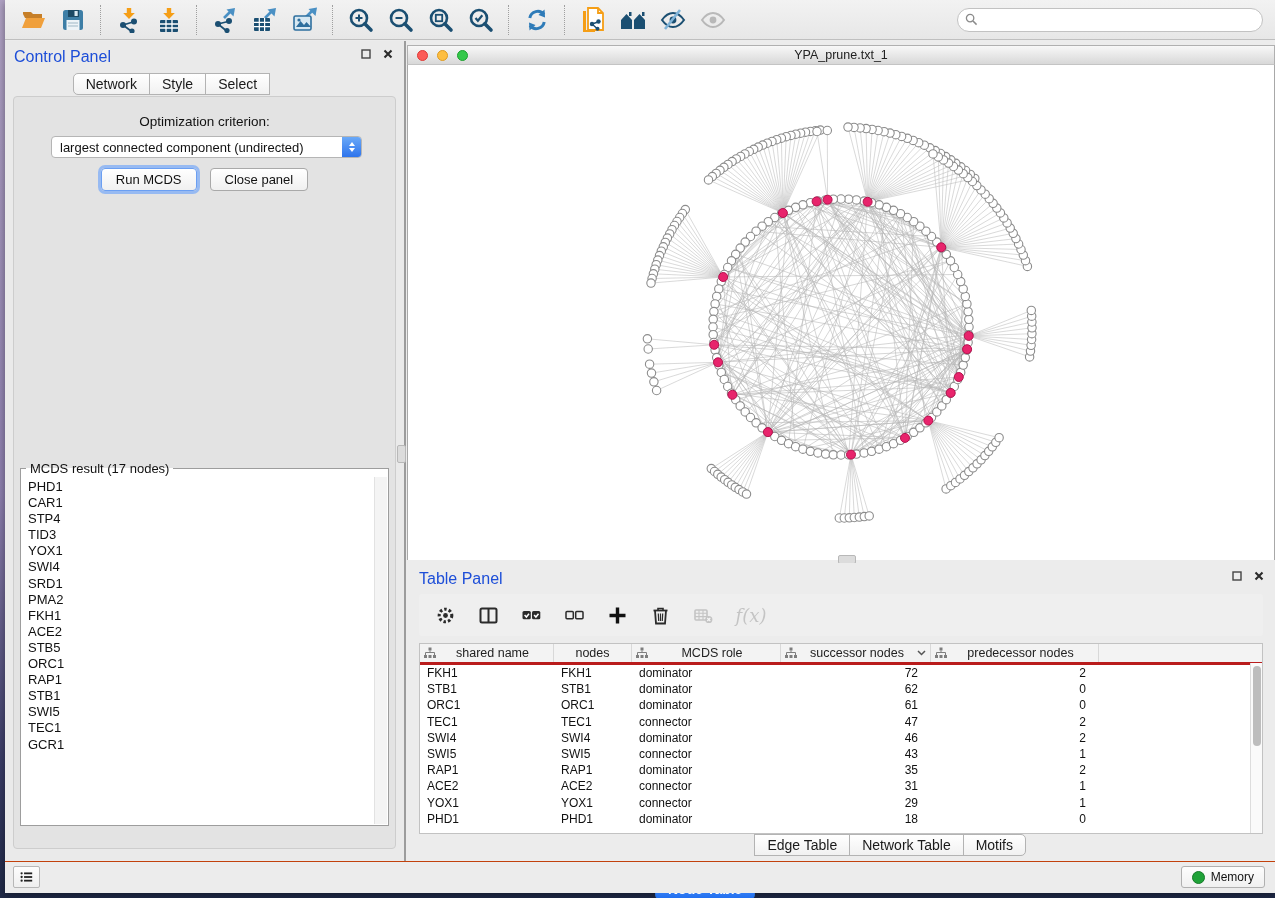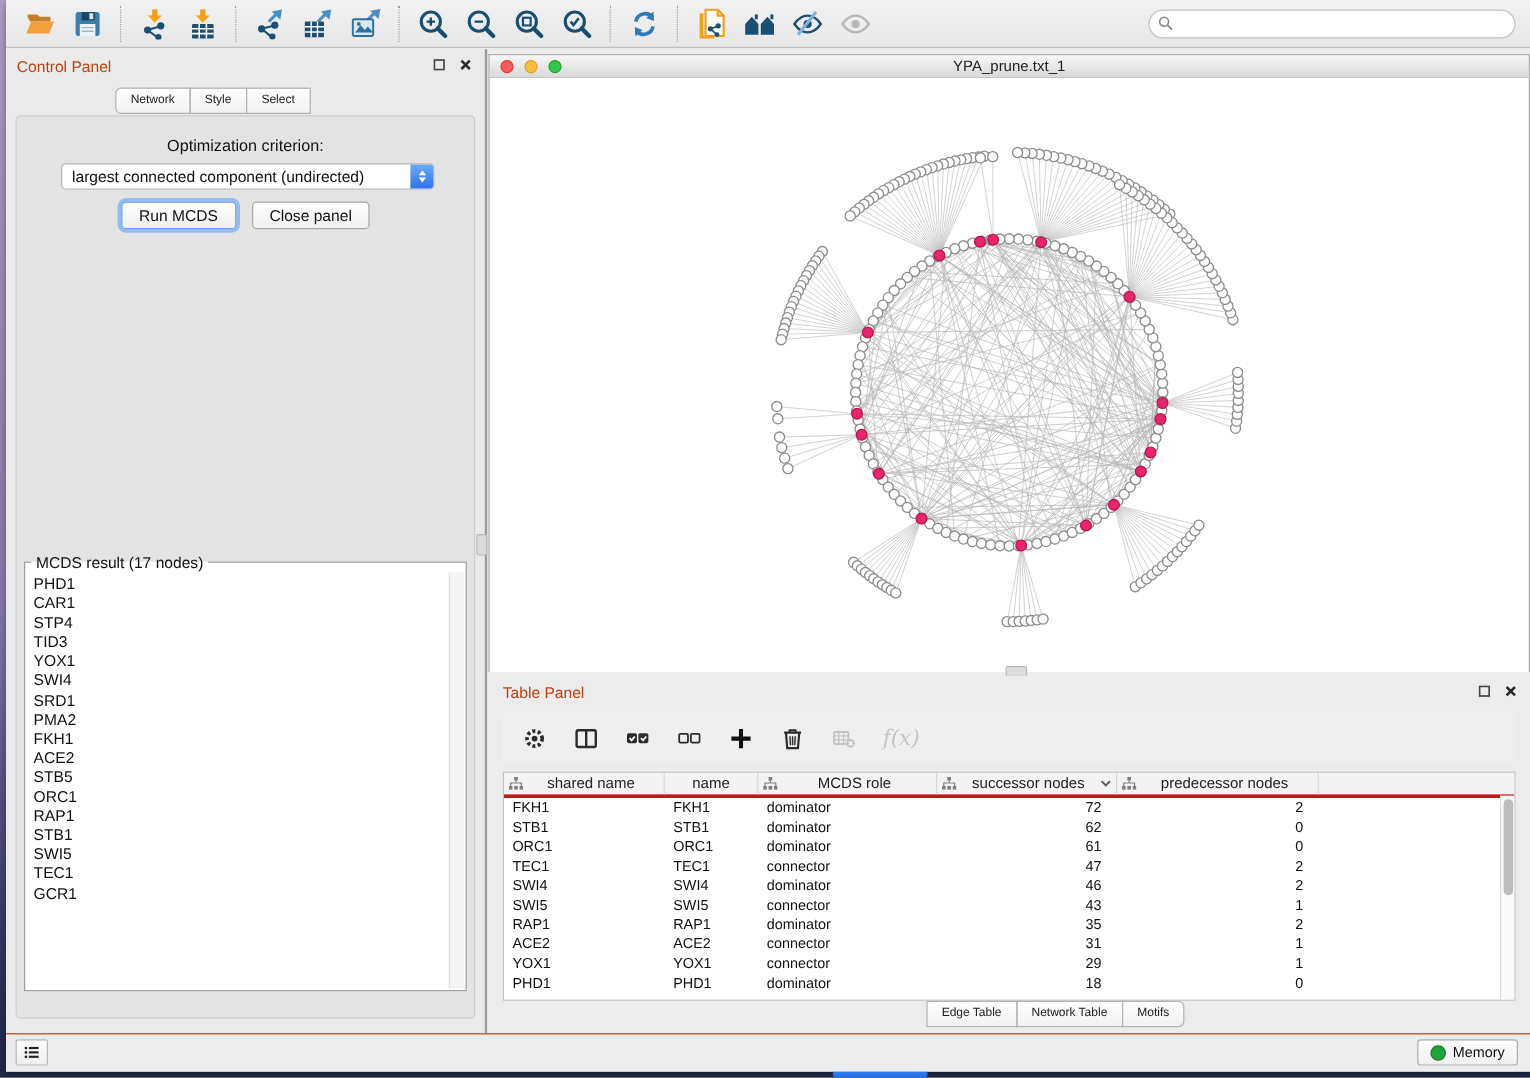--- a/index.html
+++ b/index.html
@@ -19,25 +19,25 @@
   .search-input{width:268px;height:22px;border:1px solid #c2c2c2;border-radius:13px;background:#fff;
                 padding:0 10px 0 26px;font-size:12px;outline:none;color:#333;}
   .search-icon{position:absolute;left:8px;top:5px;width:13px;height:13px;}
 
   
   .main{position:absolute;left:0;top:41px;right:0;bottom:31px;}
 
   
   .cpanel{position:absolute;left:0;top:0;width:399px;bottom:0;background:#eaeaea;}
   .panel-head{position:absolute;left:0;top:0;right:0;height:26px;}
-  .panel-title{position:absolute;left:9px;top:7px;font-size:13px;color:#c2410c;}
+  .panel-title{position:absolute;left:9px;top:7px;font-size:16px;color:#1d4ed8;}
   .win-btns{position:absolute;right:10px;top:7px;display:flex;gap:10px;align-items:center;}
   .win-btn{width:12px;height:12px;display:flex;align-items:center;justify-content:center;cursor:pointer;background:none;border:none;padding:0;}
   .cp-tabs{position:absolute;top:32px;left:0;right:0;display:flex;justify-content:center;}
-  .seg-tab{height:20px;line-height:20px;padding:0 12px;font-size:10px;color:#1a1a1a;background:linear-gradient(#ffffff,#f1f1f1);
+  .seg-tab{height:20px;line-height:20px;padding:0 12px;font-size:14px;color:#1a1a1a;background:linear-gradient(#ffffff,#f1f1f1);
            border:1px solid #b3b3b3;margin-left:-1px;cursor:pointer;}
   .seg-tab:first-child{border-top-left-radius:5px;border-bottom-left-radius:5px;margin-left:0;}
   .seg-tab:last-child{border-top-right-radius:5px;border-bottom-right-radius:5px;}
   .seg-tab.active{background:linear-gradient(#5b9cf8,#1e6df0);color:#fff;border-color:#2a6fd4;border-radius:5px;font-weight:bold;margin-top:44px;}
   .cp-body{position:absolute;left:8px;right:8px;top:55px;height:751px;background:#e3e3e3;border:1px solid #cdcdcd;border-radius:4px;}
   .opt-label{position:absolute;top:17px;left:0;right:0;text-align:center;font-size:13.5px;color:#111;}
   .dropdown{position:absolute;left:37px;top:39px;width:311px;height:22px;background:#fff;border:1px solid #b5b5b5;border-radius:4px;
             display:flex;align-items:center;cursor:pointer;box-sizing:border-box;}
   .dropdown .val{flex:1;font-size:13px;color:#111;padding-left:8px;white-space:nowrap;overflow:hidden;}
   .stepper{width:19px;align-self:stretch;background:linear-gradient(#6aa9f8,#2e74ec);border-radius:0 3px 3px 0;
@@ -1086,21 +1086,21 @@
                 <svg width="12" height="12" viewBox="0 0 12 12">
                   <rect x="4.5" y="0.5" width="3" height="3" fill="#7e7e7e"></rect>
                   <path d="M6 3.5v2M1.5 8V5.5h9V8" fill="none" stroke="#7e7e7e" stroke-width="1"></path>
                   <rect x="0" y="8" width="3" height="3" fill="#7e7e7e"></rect>
                   <rect x="4.5" y="8" width="3" height="3" fill="#7e7e7e"></rect>
                   <rect x="9" y="8" width="3" height="3" fill="#7e7e7e"></rect>
                 </svg>
                 <span class="lbl">shared name</span>
               </div>
               <div class="th" style="width: 78px;">
-                <span class="lbl">name</span>
+                <span class="lbl">nodes</span>
               </div>
               <div class="th" style="width: 149px;">
                 <svg width="12" height="12" viewBox="0 0 12 12">
                   <rect x="4.5" y="0.5" width="3" height="3" fill="#7e7e7e"></rect>
                   <path d="M6 3.5v2M1.5 8V5.5h9V8" fill="none" stroke="#7e7e7e" stroke-width="1"></path>
                   <rect x="0" y="8" width="3" height="3" fill="#7e7e7e"></rect>
                   <rect x="4.5" y="8" width="3" height="3" fill="#7e7e7e"></rect>
                   <rect x="9" y="8" width="3" height="3" fill="#7e7e7e"></rect>
                 </svg>
                 <span class="lbl">MCDS role</span>

